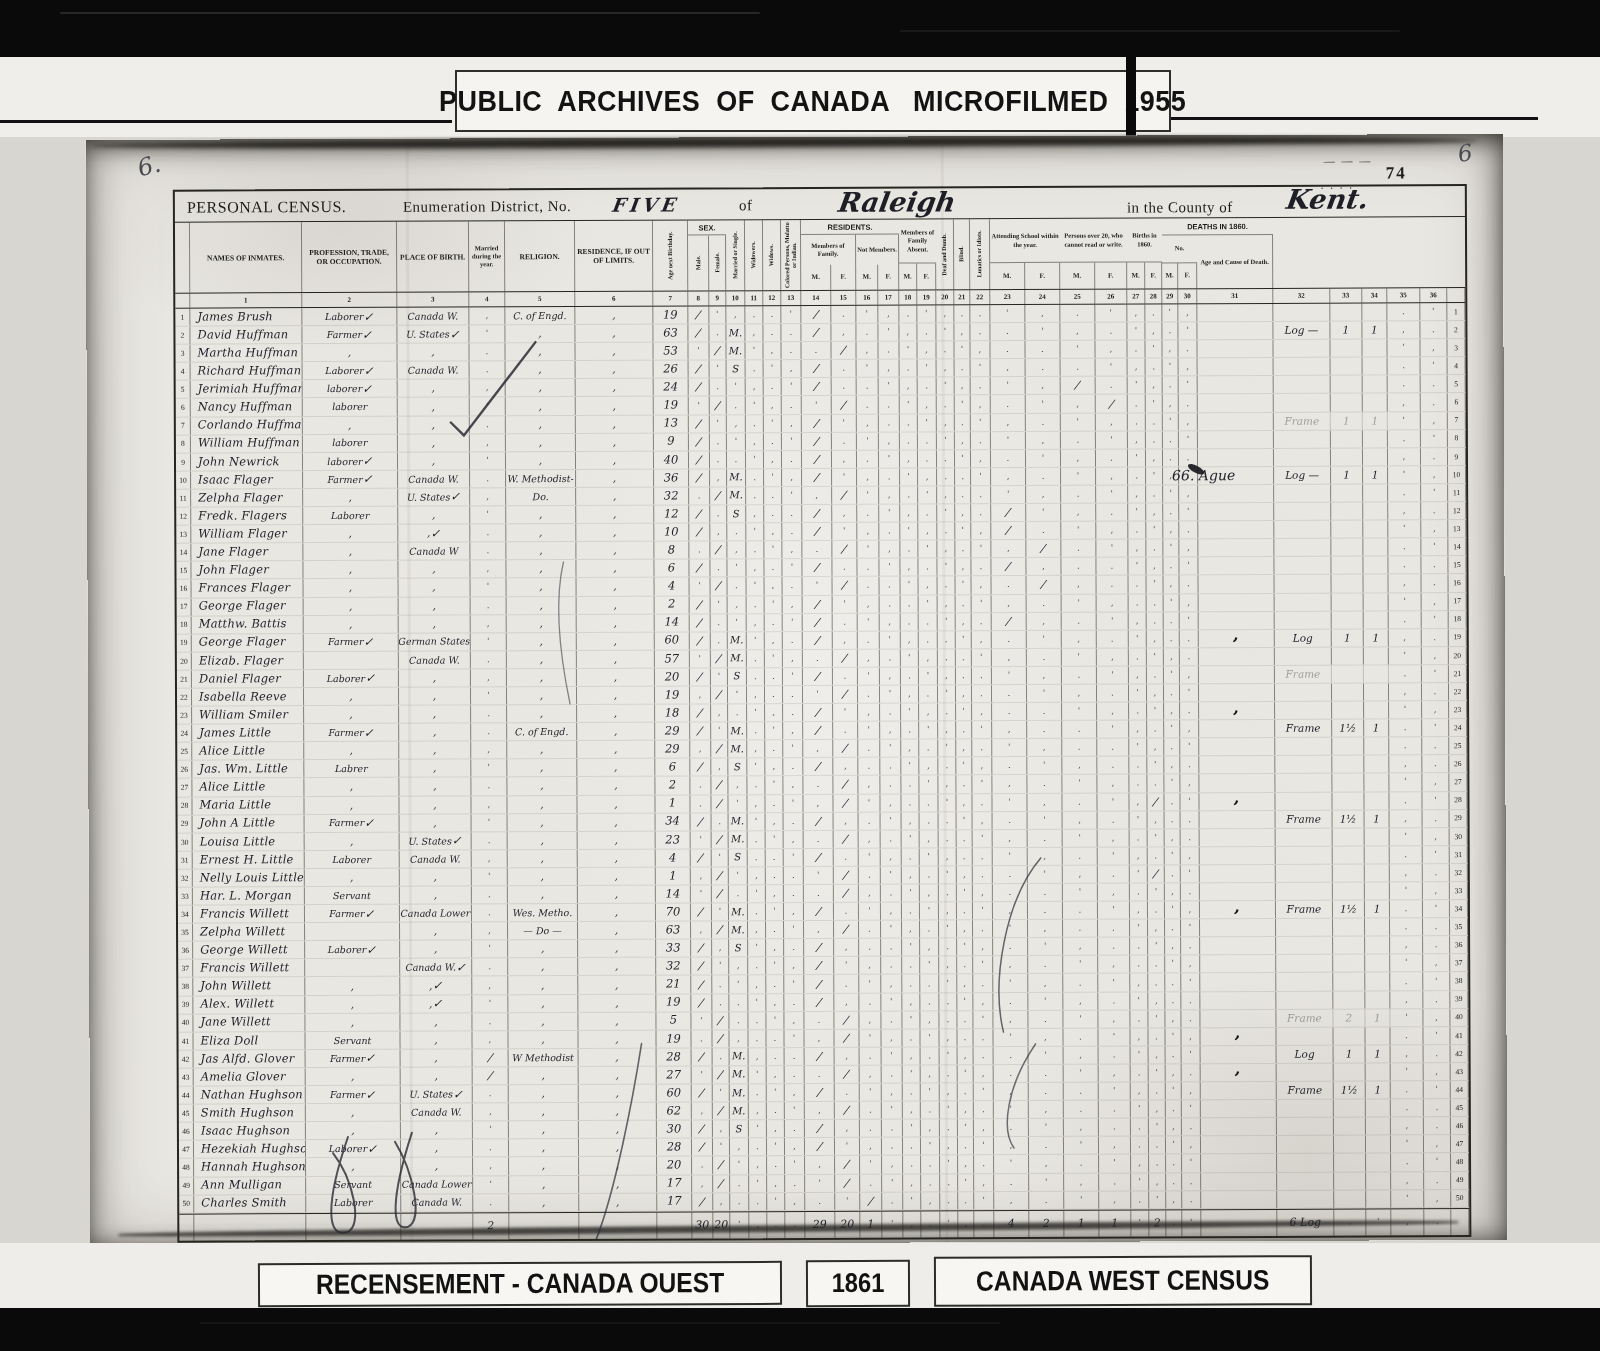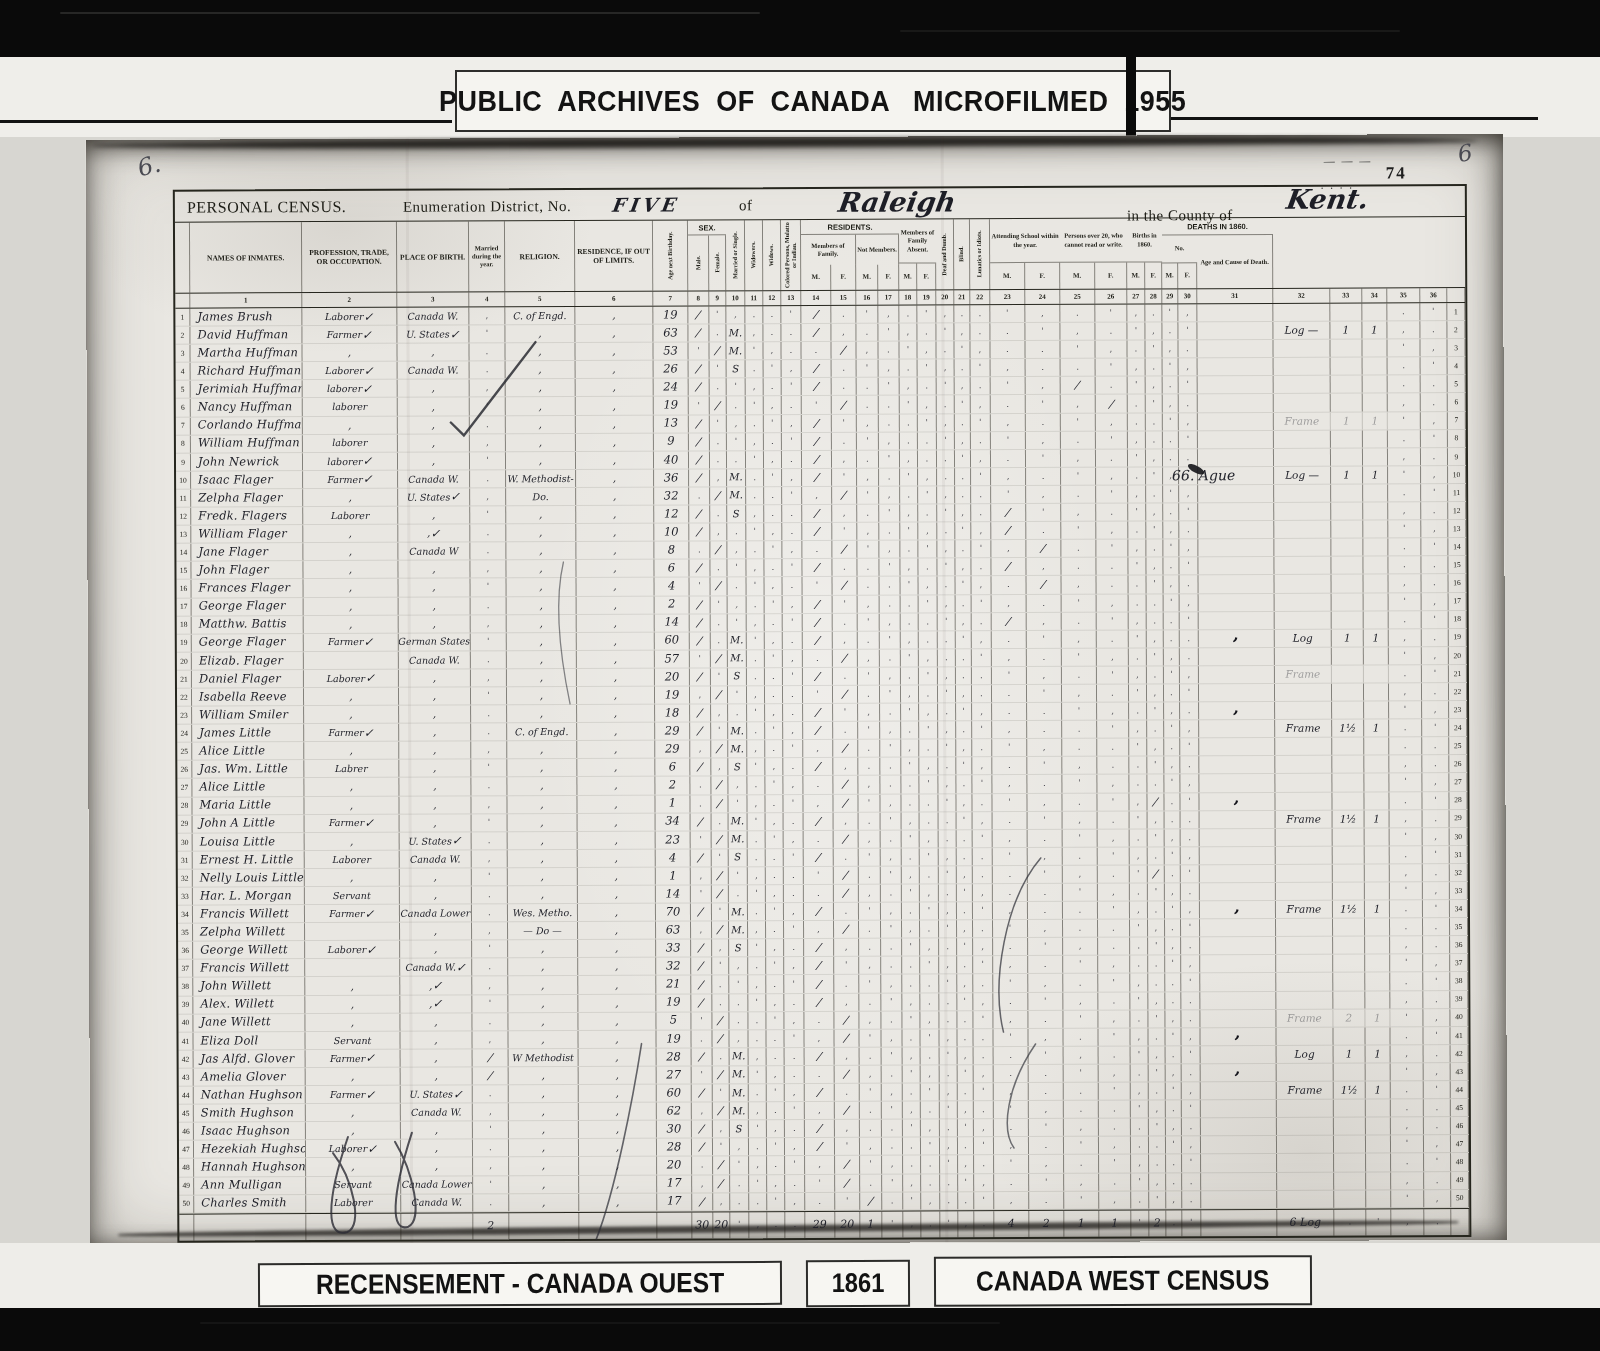--- a/index.html
+++ b/index.html
@@ -133,21 +133,21 @@
   <span class="marks" style="left:1238px;top:20px">— — —</span>
   <span class="marks" style="left:1235px;top:44px">. . . .</span>
 
   <div class="census">
     <div class="ftitle">
       <span class="t-bold" style="left:12px;top:7px;font-size:16px">PERSONAL  CENSUS.</span>
       <span class="t-bold" style="left:228px;top:8px">Enumeration District, No.</span>
       <span class="script" style="left:438px;top:4px;font-size:19px;letter-spacing:4px">FIVE</span>
       <span class="t-bold" style="left:564px;top:8px">of</span>
       <span class="script" style="left:664px;top:-2px;font-size:27px">Raleigh</span>
-      <span class="t-bold" style="left:952px;top:20px">in the County of</span>
+      <span class="t-bold" style="left:952px;top:12px">in the County of</span>
       <span class="script" style="left:1112px;top:-3px;font-size:27px">Kent.</span>
     </div>
 
     <div class="fhdr">
       <div class="hc numL"></div>
       <div class="hc w1 hl">NAMES OF INMATES.</div>
       <div class="hc w2 hl">PROFESSION, TRADE, OR OCCUPATION.</div>
       <div class="hc w3 hl">PLACE OF BIRTH.</div>
       <div class="hc w4 hl tiny">Married during the year.</div>
       <div class="hc w5 hl">RELIGION.</div>

